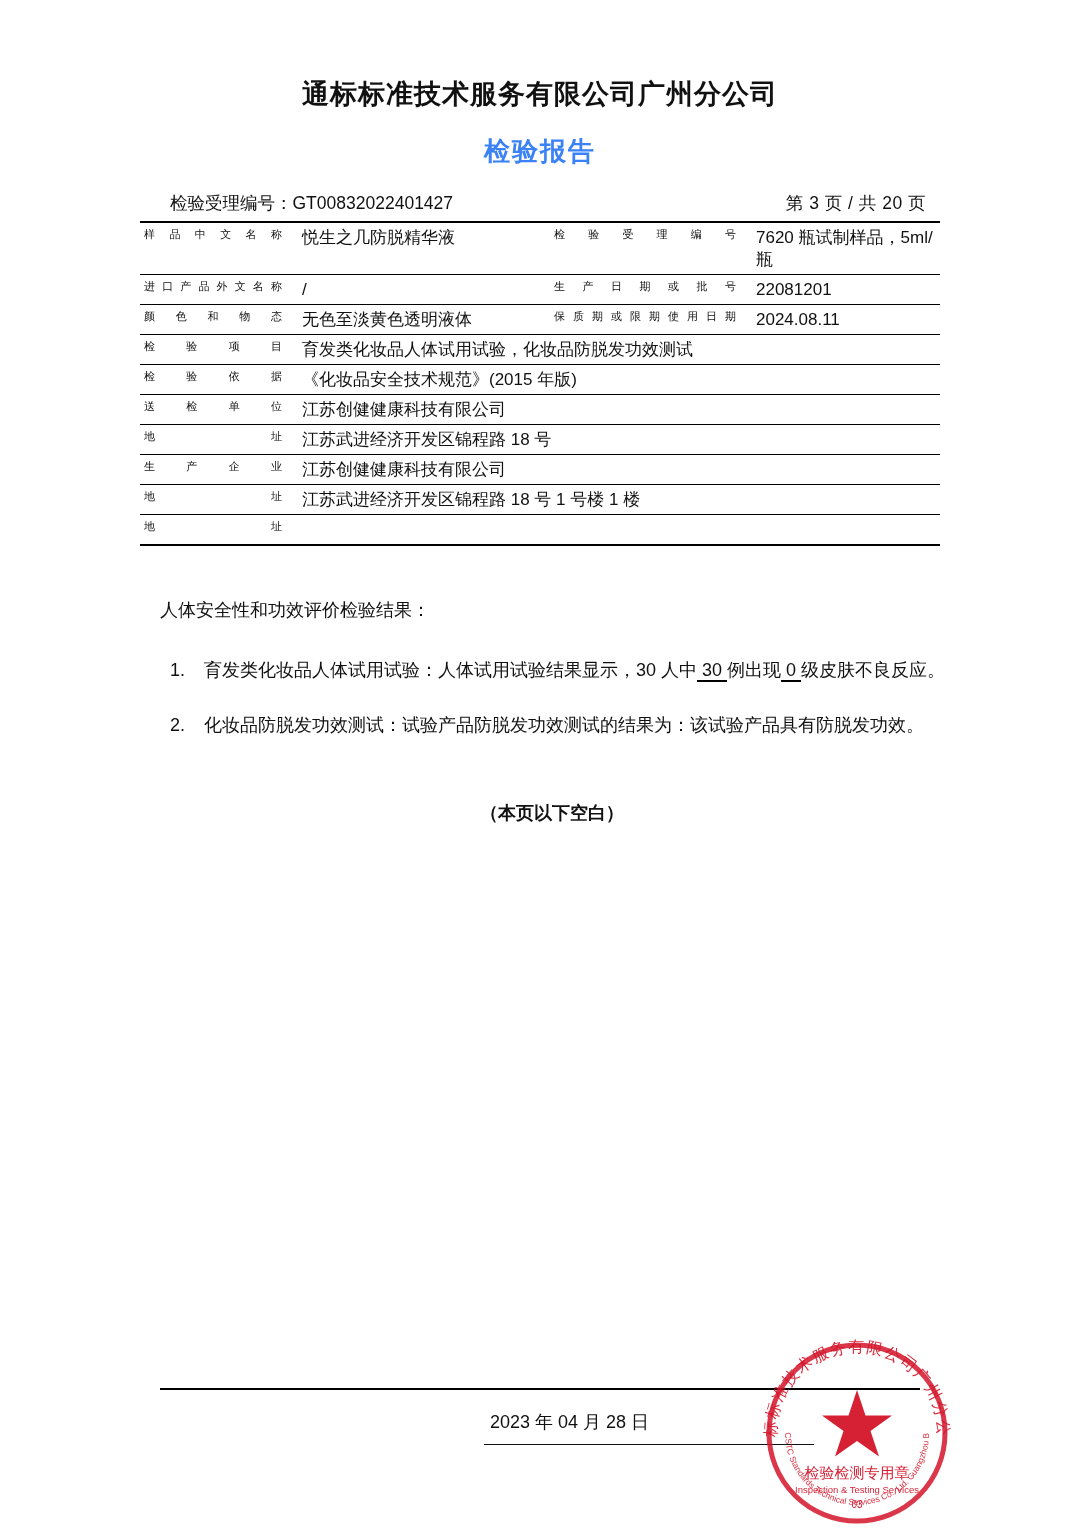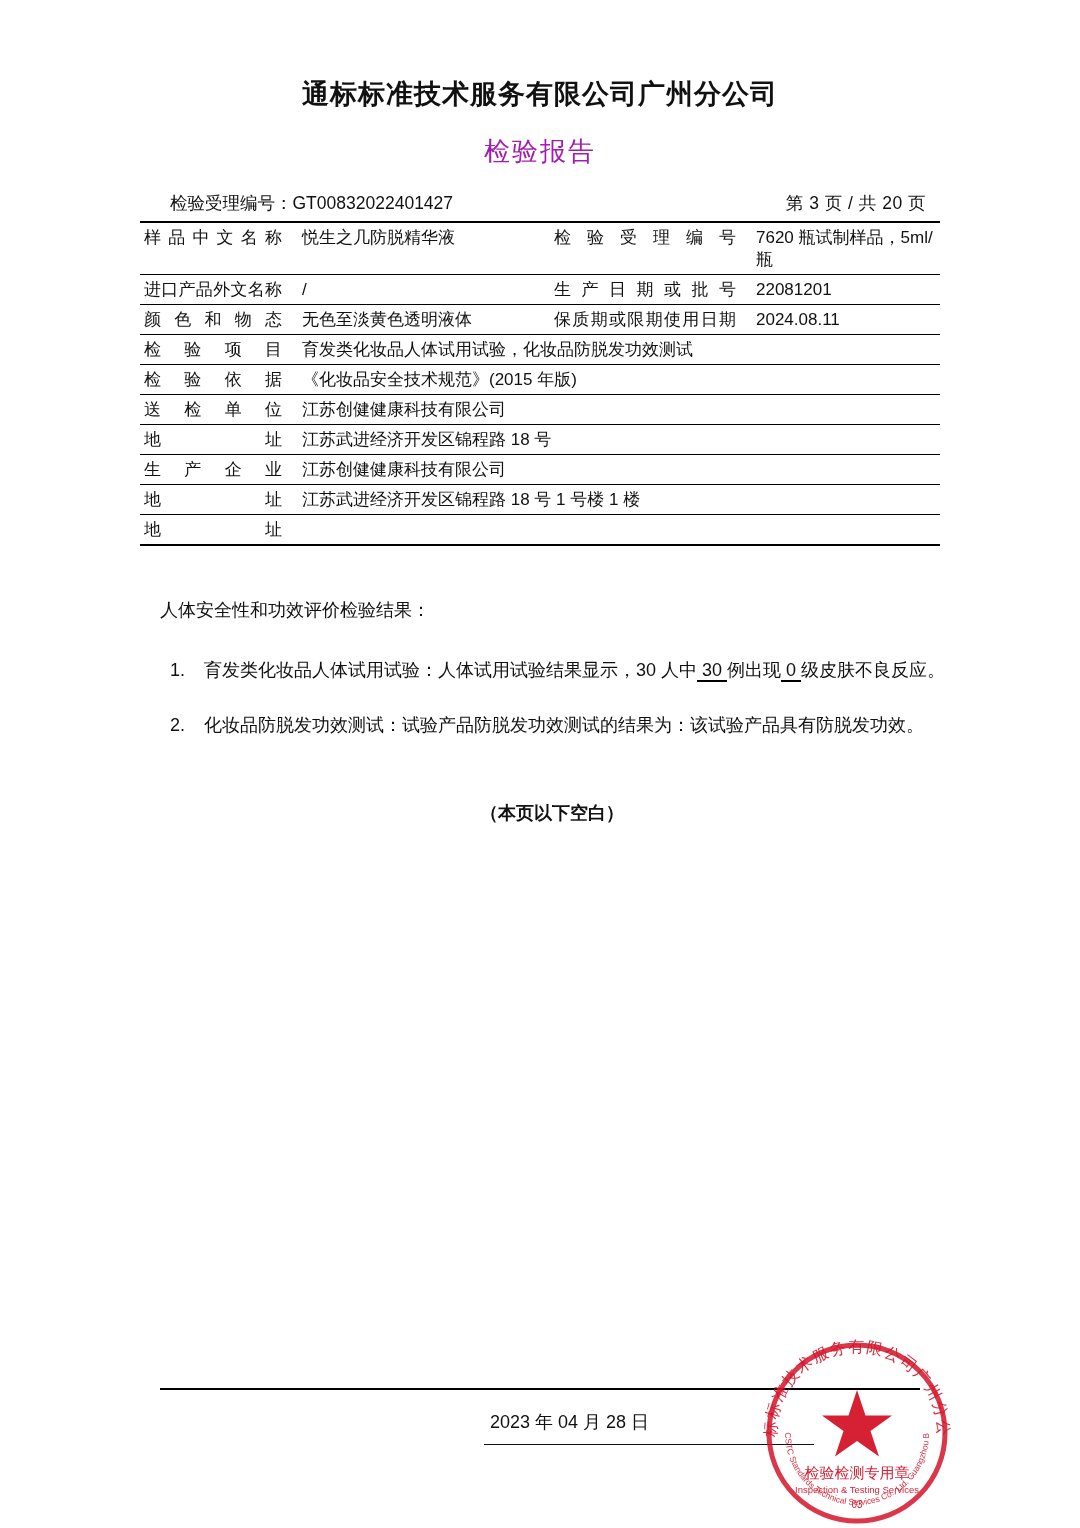--- a/index.html
+++ b/index.html
@@ -28,24 +28,24 @@
     text-align: center;
     font-size: 27px;
     font-weight: bold;
     letter-spacing: 1px;
     margin-top: 76px;
     color: #111;
   }
   .doc-subtitle {
     text-align: center;
     font-size: 26px;
-    font-weight: normal;
+    font-weight: bold;
     letter-spacing: 2px;
     margin-top: 22px;
-    color: #a21caf;
+    color: #3b82f6;
   }
 
   .meta-row {
     display: flex;
     margin: 22px 108px 0 170px;
     font-size: 17.5px;
   }
   .meta-left {
     white-space: nowrap;
   }
@@ -74,21 +74,21 @@
   }
   table.info tr.first td { border-top: 2px solid #000; }
   table.info tr.last td { border-bottom: 2px solid #000; }
 
   .lbl {
     width: 152px;
     text-align: justify;
     text-align-last: justify;
     white-space: nowrap;
     padding-right: 10px !important;
-    font-size: 17px;
+    font-size: 11px;
   }
   .lbl-2 {
     text-align: justify;
     text-align-last: justify;
   }
   .val {
     padding-left: 10px !important;
   }
 
   .thick-top { border-top: 2px solid #000 !important; }

